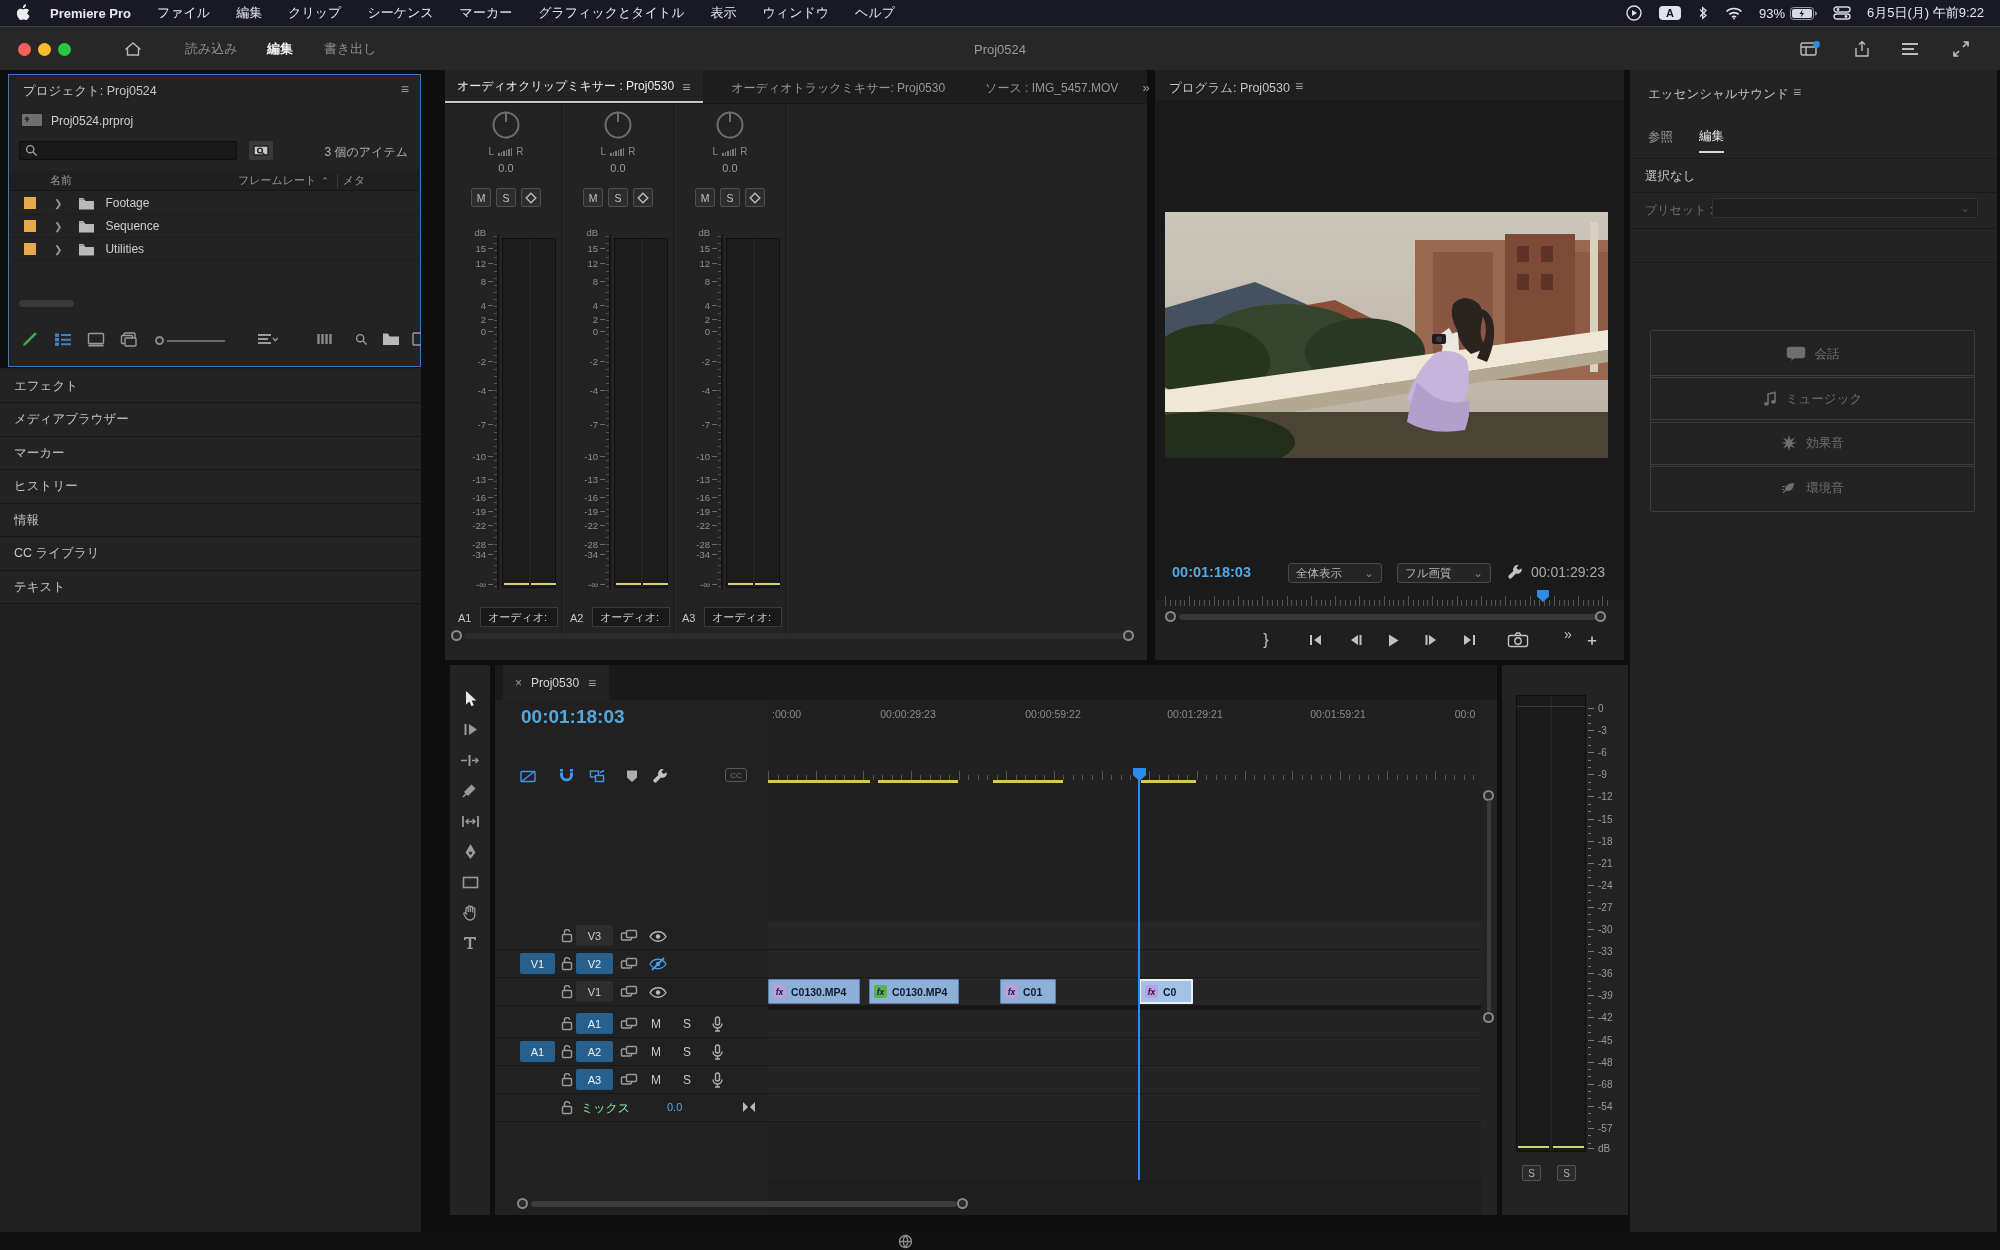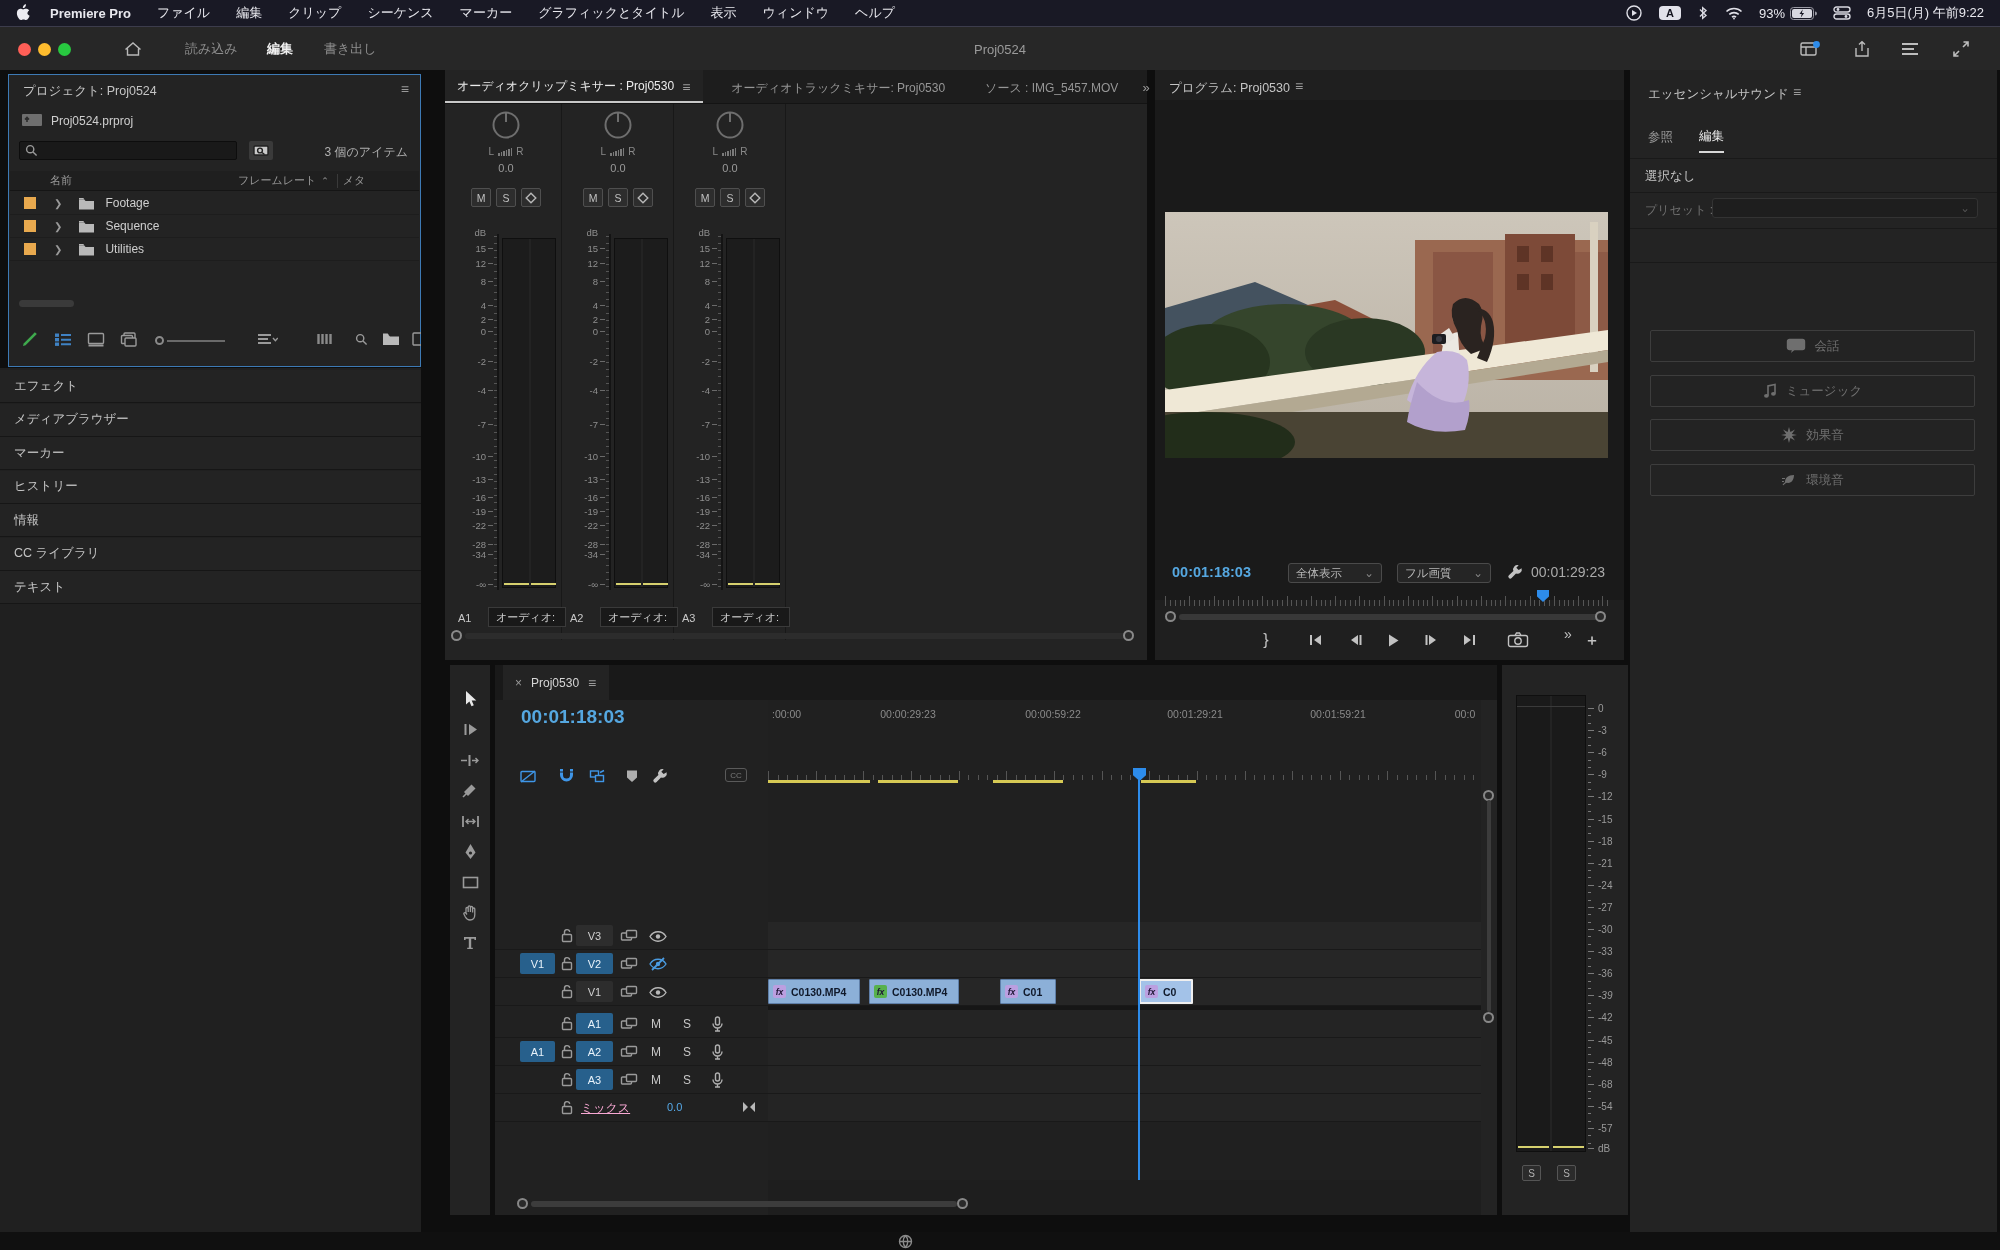--- a/index.html
+++ b/index.html
@@ -67,38 +67,38 @@
   .db-area { left:0; top:120px; width:112px; height:370px; }
   .db-label { position:absolute; right:76px; transform:translateY(-50%); font-size:9.5px; color:#8f8f8f; }
   .db-tick { position:absolute; left:38px; width:5px; height:1px; background:#6a6a6a; }
   .fadercol { left:44px; top:12px; width:3px; height:352px;
               background:repeating-linear-gradient(to bottom,#555 0 1px,transparent 1px 7px); }
   .fadline { left:47px; top:10px; width:2px; height:356px; background:#141414; }
   .meterbox { left:52px; top:14px; width:54px; height:350px; background:#1c1c1c; border:1px solid #0f0f0f; }
   .meterbox i { position:absolute; left:26px; top:0; width:2px; height:100%; background:#232323; }
   .meterbox b { position:absolute; bottom:2px; height:2px; background:#d6d06e; }
   .striplab { left:0; top:508px; color:#c8c8c8; font-size:11px; }
-  .stripfield { left:38px; top:503px; width:78px; height:20px; background:#191919; border:1px solid #3a3a3a;
+  .stripfield { left:30px; top:503px; width:78px; height:20px; background:#191919; border:1px solid #3a3a3a;
                 color:#cfcfcf; font-size:11px; display:flex; align-items:center; padding-left:7px; overflow:hidden; white-space:nowrap;}
   .hscroll-dot { width:11px; height:11px; border:2px solid #8a8a8a; border-radius:50%; background:#2a2a2a; }
 
   
   #program { left:1155px; top:70px; width:469px; height:590px; background:#1f1f1f; }
   #prog-frame { left:10px; top:142px; width:443px; height:246px; background:#888; overflow:hidden; }
   .dropdown { height:20px; border:1px solid #4a4a4a; border-radius:3px; background:#252525; color:#b8b8b8;
               font-size:11.5px; display:flex; align-items:center; justify-content:space-between; padding:0 7px; }
   .tc-blue { color:#55a7e0; font-weight:bold; font-size:14.5px; }
   .tc-gray { color:#aaa; font-size:14px; white-space:nowrap; overflow:hidden; }
   .tr-ic { color:#c2c2c2; display:flex; align-items:center; justify-content:center; }
 
   
   #espanel { left:1630px; top:70px; width:367px; height:1162px; background:#232323; }
   .estab { font-size:12.5px; color:#9a9a9a; padding-bottom:6px; }
   .estab.active { color:#ececec; border-bottom:2px solid #d8d8d8; }
-  .esbtn { left:20px; width:325px; height:32px; border:1px solid #3d3d3d; border-radius:2px; display:flex;
+  .esbtn { left:20px; width:325px; height:48px; border:1px solid #3d3d3d; border-radius:2px; display:flex;
            align-items:center; justify-content:center; gap:9px; color:#6f6f6f; font-size:12.5px; }
   .esdiv { left:0; width:367px; height:1px; background:#191919; }
 
   
   #tools { left:450px; top:665px; width:40px; height:550px; background:#232323; }
   .tool { left:8px; width:24px; height:24px; display:flex; align-items:center; justify-content:center; }
 
   
   #timeline { left:495px; top:665px; width:1002px; height:550px; background:#1e1e1e; }
   #tl-tabbar { left:0; top:0; width:1002px; height:35px; background:#191919; }
@@ -1121,21 +1121,21 @@
               </svg>
             </div>
           </div>
           <div class="hrow" style="top: 394px; height: 28px;">
             <div style="position: absolute; left: 63px; top: 3px; width: 17px; height: 21px; display: flex; align-items: center; justify-content: center;">
               <svg width="14" height="15" viewBox="0 0 14 15" fill="none" stroke="#bdbdbd" stroke-width="1.4">
                 <rect x="2.5" y="6.5" width="9" height="7" rx="1" stroke="#9a9a9a"></rect>
                 <path d="M4.5 6.5v-2a2.6 2.6 0 0 1 5.2-.6" stroke="#9a9a9a"></path>
               </svg>
             </div>
-            <div style="position: absolute; left: 86px; top: 6px; font-size: 12px; color: #f9a8d4; text-decoration: underline;">ミックス</div>
+            <div style="position: absolute; left: 86px; top: 6px; font-size: 12px; color: #86efac;">ミックス</div>
             <div style="position: absolute; left: 172px; top: 7px; font-size: 11px; color: rgb(86, 169, 232);">0.0</div>
             <div style="position: absolute; left: 246px; top: 6px; width: 16px; height: 14px; display: flex; align-items: center; justify-content: center;">
               <svg width="14" height="10" viewBox="0 0 14 10">
                 <path d="M1 0l5 5-5 5zM13 0 8 5l5 5z" fill="#b8b8b8"></path>
               </svg>
             </div>
           </div>
         </div>
     </div>
     <div id="tl-content" class="abs">

